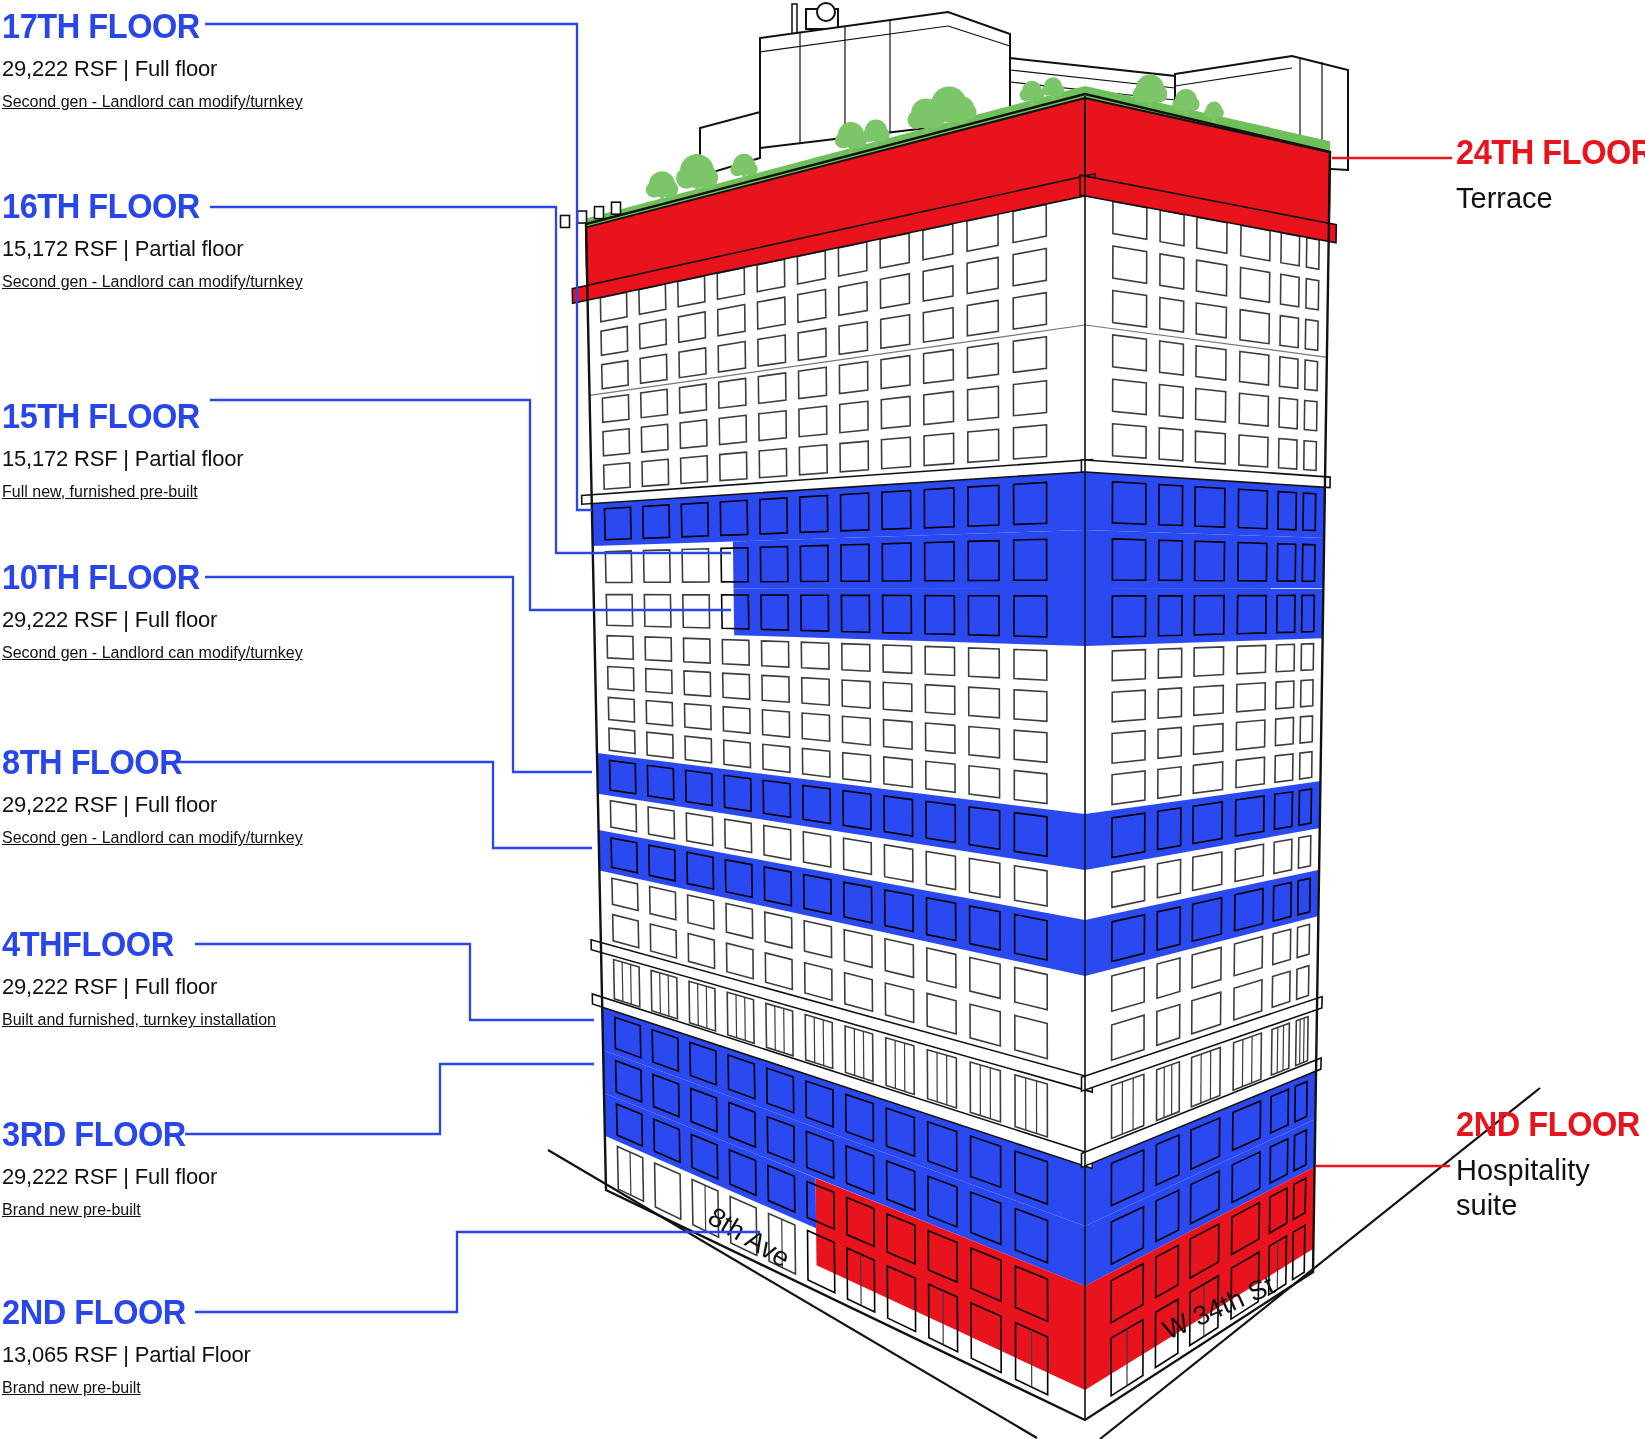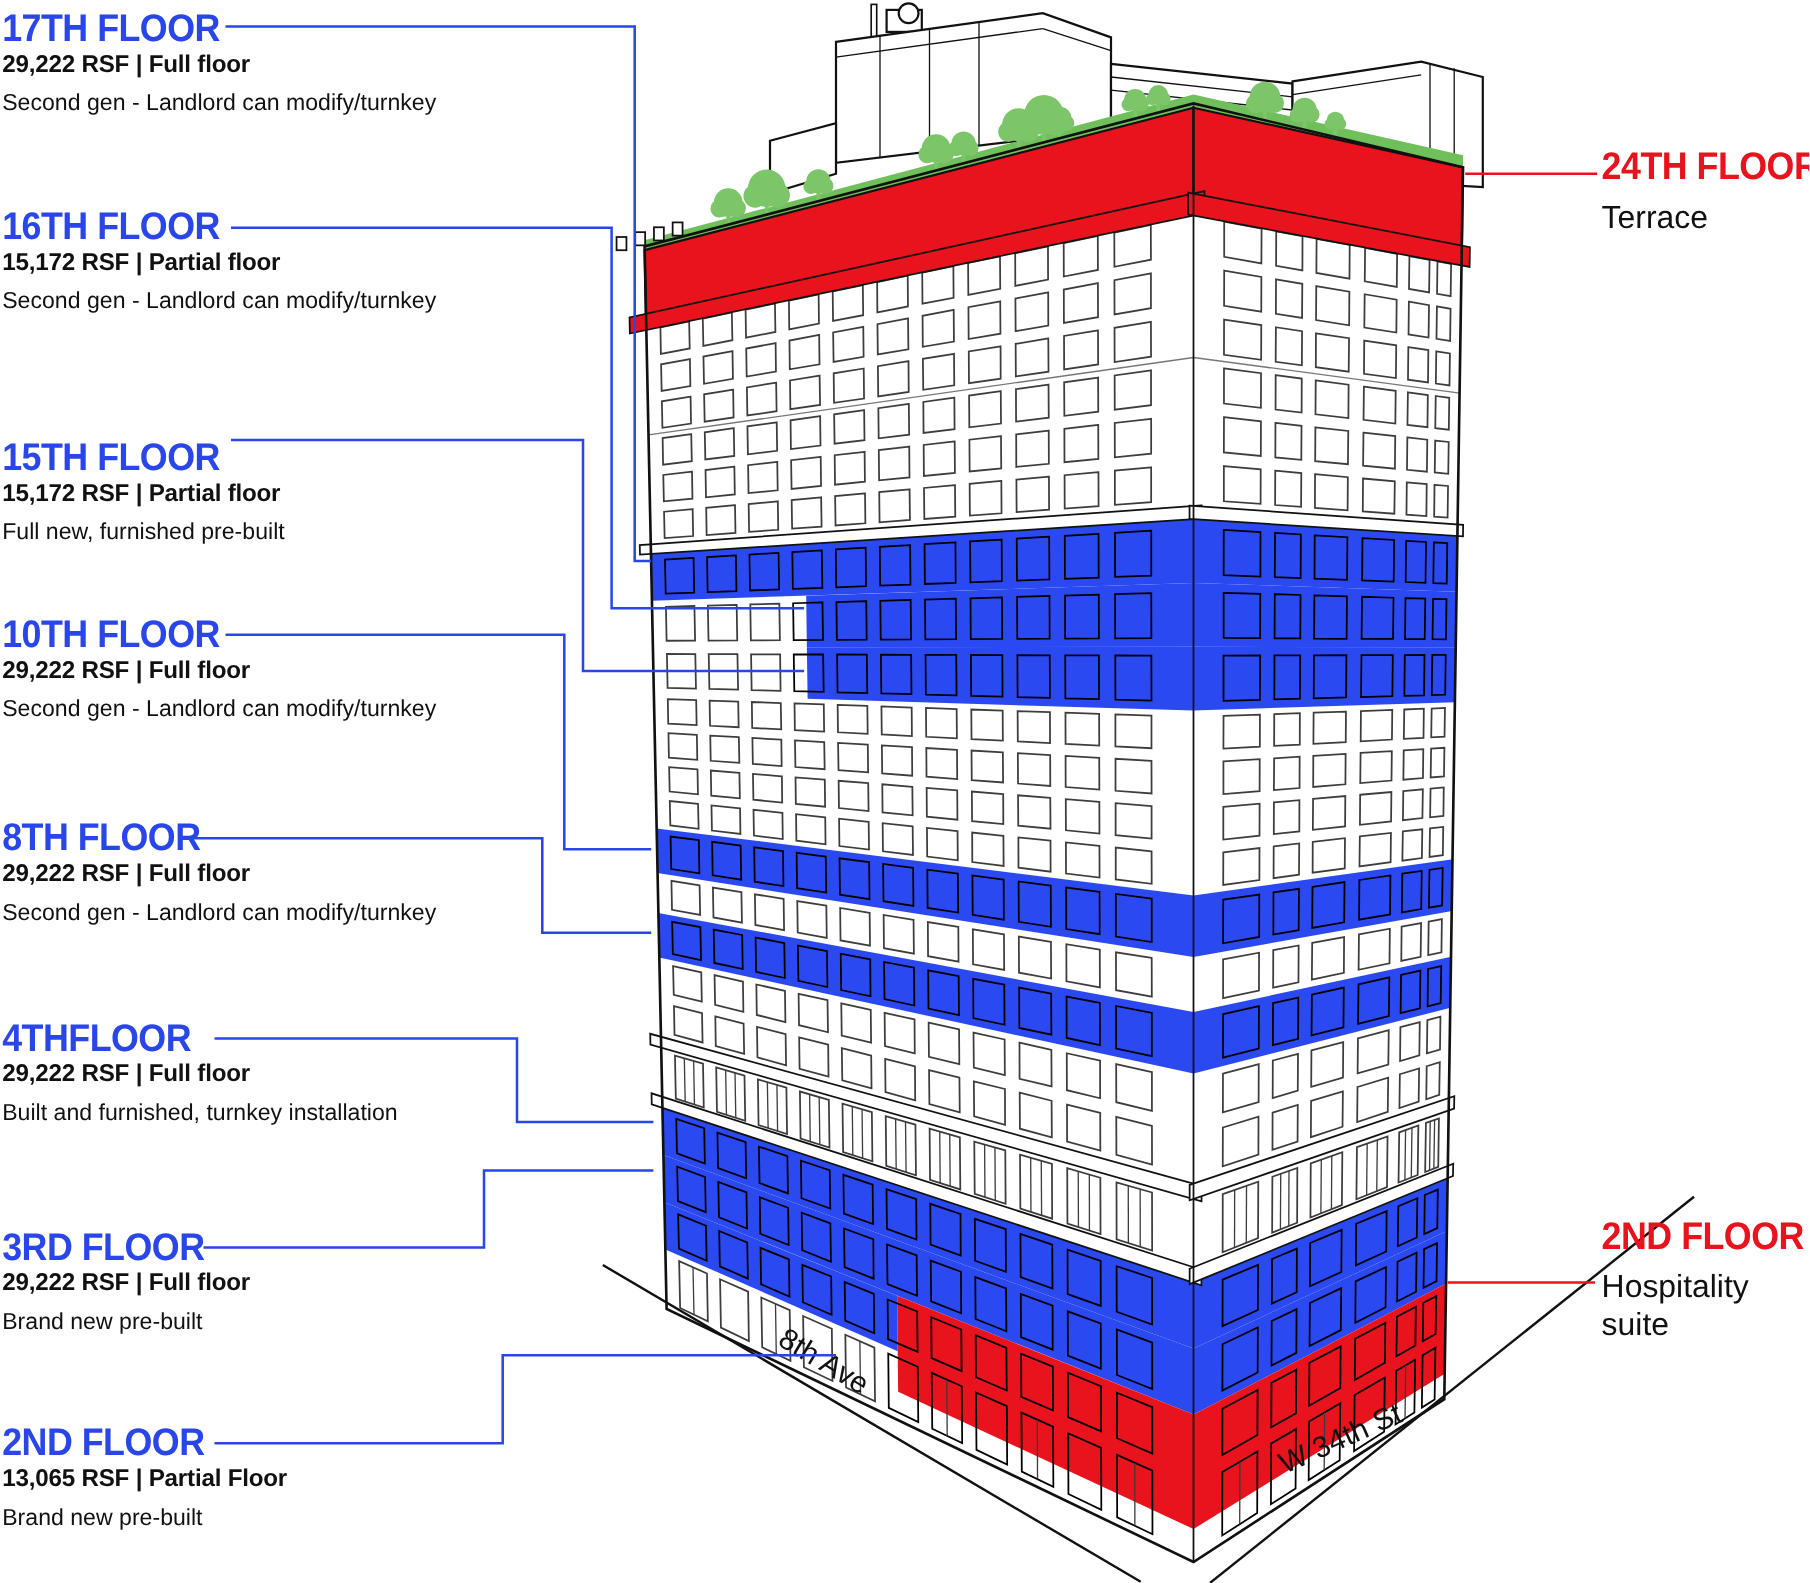--- a/index.html
+++ b/index.html
@@ -2,22 +2,22 @@
 <html style="--blue: #2946ea; --red: #e8131c;"><head>
 <meta charset="utf-8">
 <style>
   html,body{margin:0;padding:0;background:#ffffff;}
   #stage{position:relative;width:1645px;height:1439px;background:#fff;overflow:hidden;
          font-family:"Liberation Sans",sans-serif;}
   #bldg{position:absolute;left:0;top:0;}
   .flabel{position:absolute;left:2px;width:470px;}
   .flabel .t{font-size:35px;font-weight:bold;color:var(--blue);line-height:.92;
              letter-spacing:-.5px;display:inline-block;transform:scaleX(.93);transform-origin:0 0;white-space:nowrap;}
-  .flabel .s{font-size:22px;font-weight:bold;color:#111;margin-top:3px;letter-spacing:-.2px;white-space:nowrap;}
-  .flabel .d{font-size:21px;font-weight:normal;color:#111;margin-top:11px;white-space:nowrap;}
+  .flabel .s{font-size:22px;font-weight:normal;color:#111;margin-top:14px;letter-spacing:-.2px;white-space:nowrap;}
+  .flabel .d{font-size:16px;font-weight:normal;color:#111;margin-top:11px;white-space:nowrap;text-decoration:underline;}
   .rlabel{position:absolute;width:200px;}
   .rlabel .t{font-size:35px;font-weight:bold;color:var(--red);line-height:.92;
              letter-spacing:-.5px;display:inline-block;transform:scaleX(.93);transform-origin:0 0;white-space:nowrap;}
   .rlabel .d{font-size:29px;font-weight:normal;color:#111;margin-top:13px;line-height:1.2;}
 </style>
 </head>
 <body>
 
 <div id="stage">
   <svg id="bldg" width="1645" height="1439" viewBox="0 0 1645 1439">

